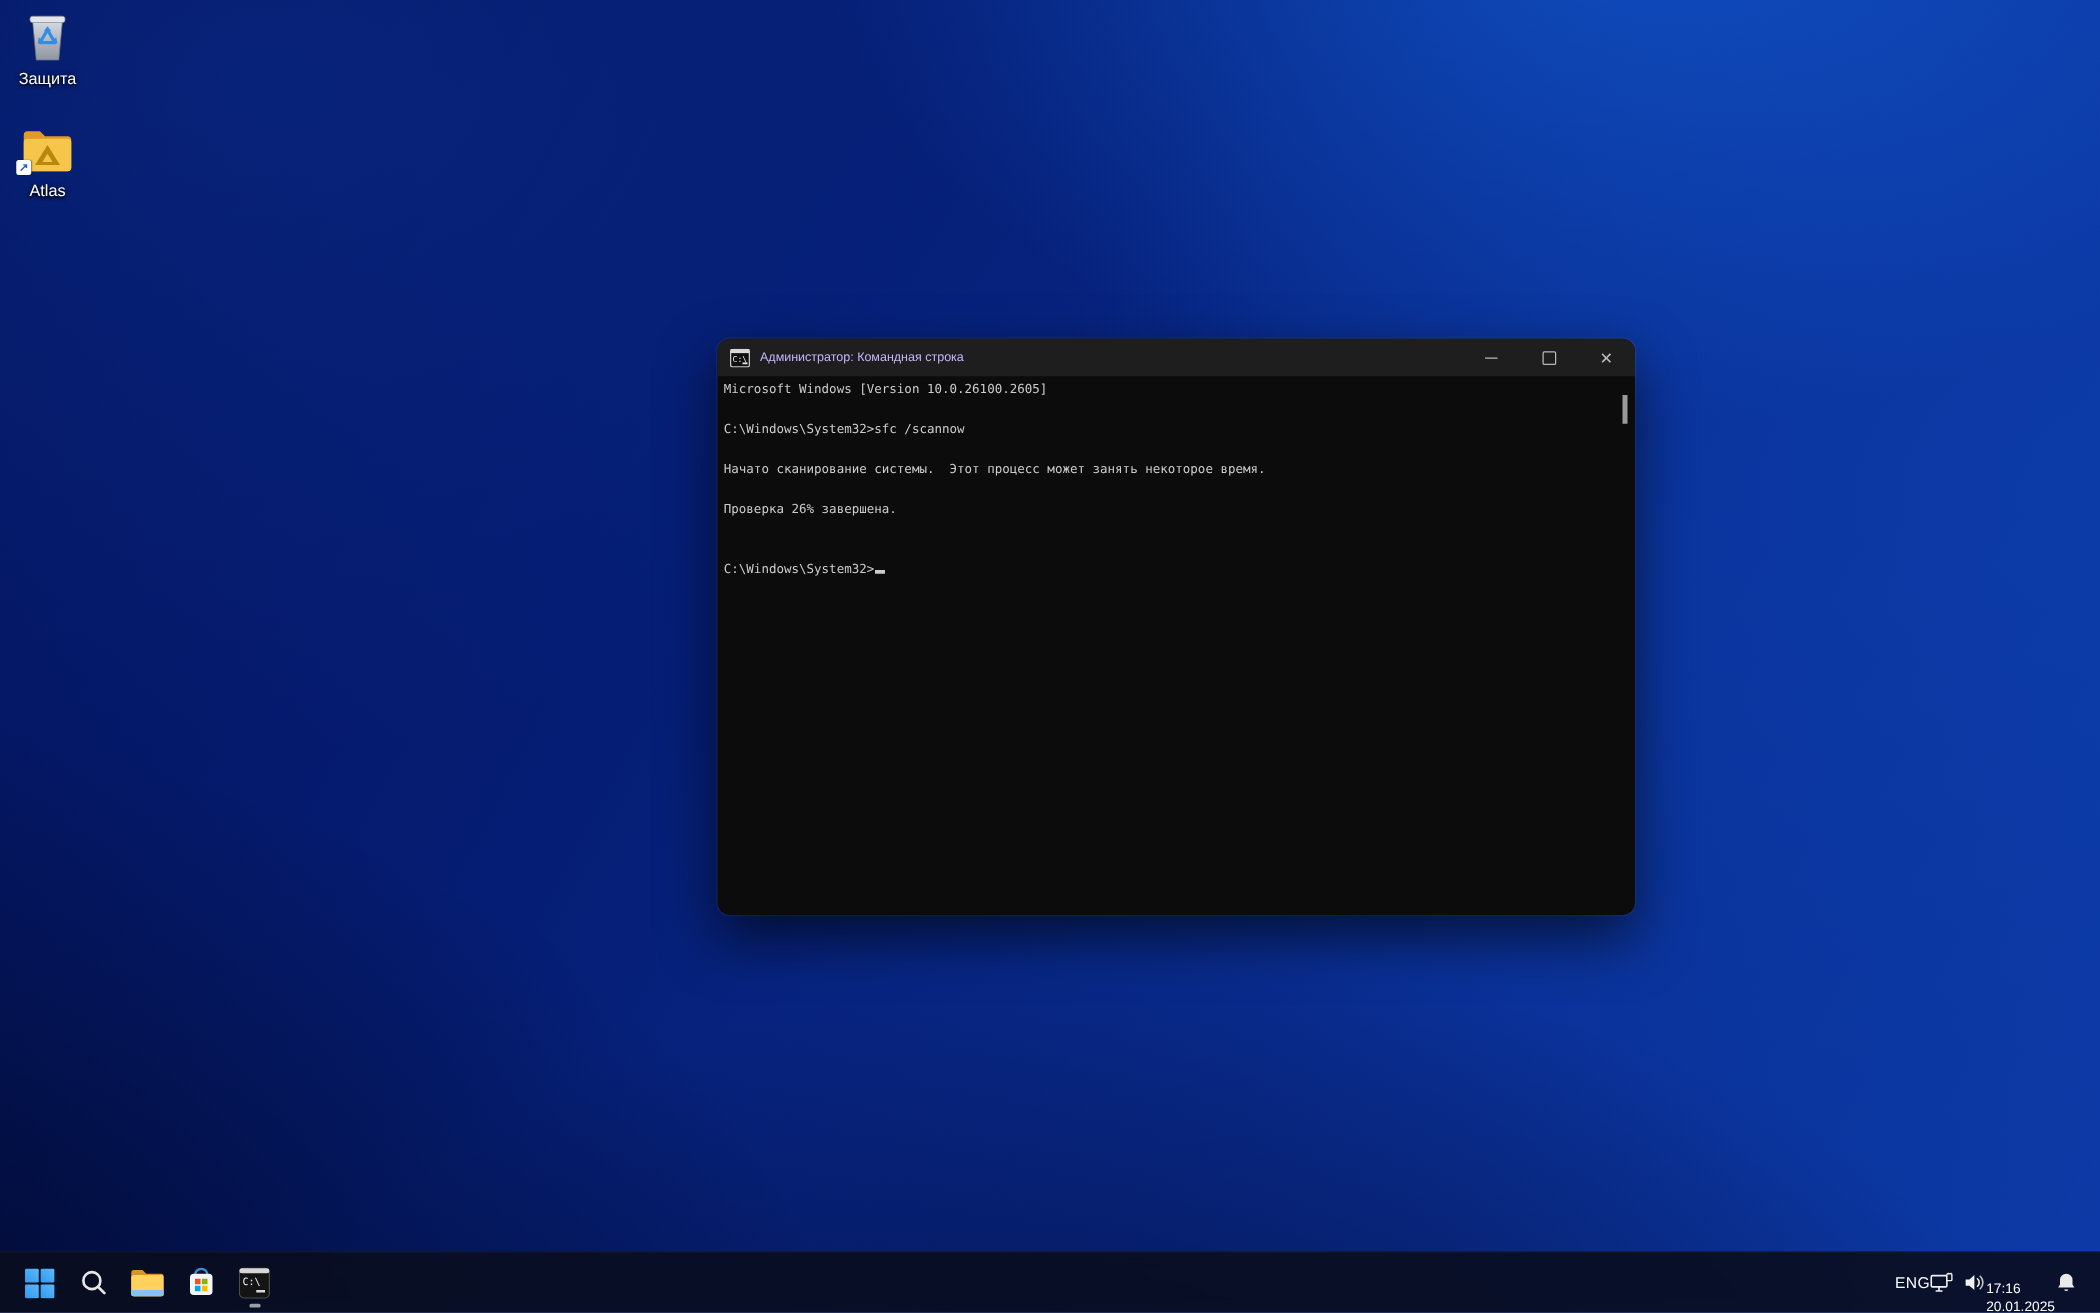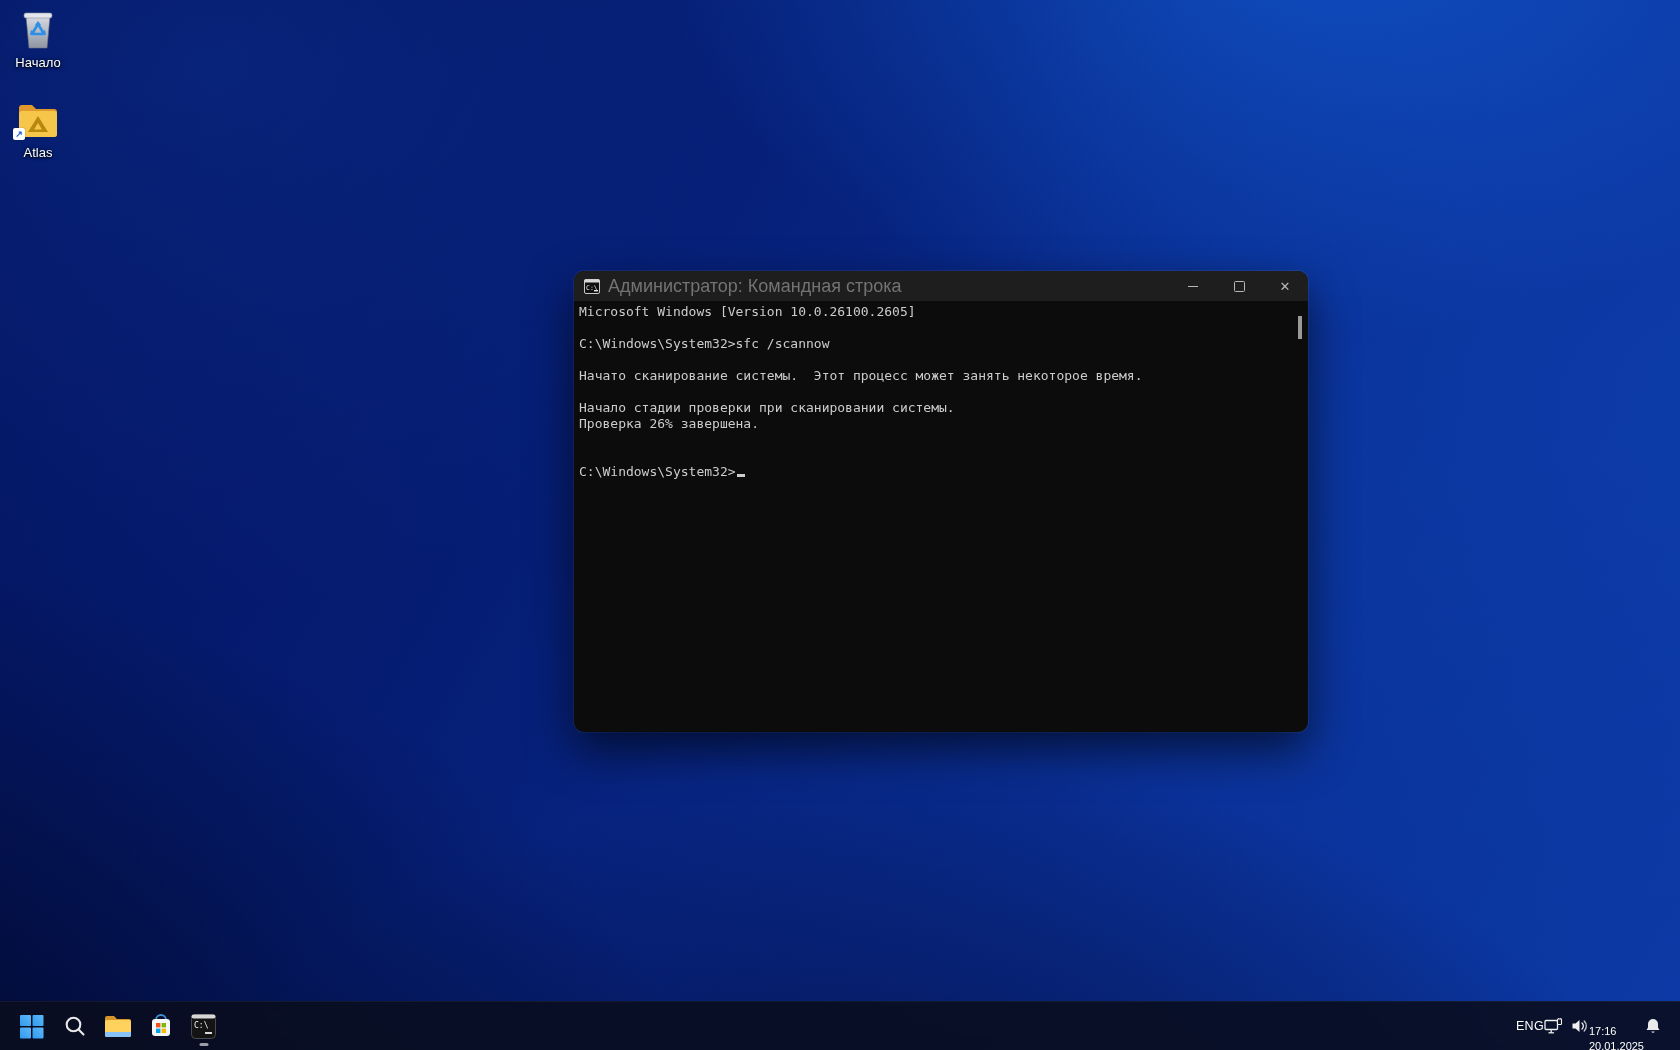--- a/index.html
+++ b/index.html
@@ -40,30 +40,30 @@
   
   .cmd-window{
     position:absolute;left:574px;top:271px;width:734px;height:461px;
     background:#0c0c0c;border-radius:10px;
     box-shadow:0 18px 45px rgba(0,0,0,.6), 0 0 0 1px rgba(255,255,255,.07);
   }
   .titlebar{
     height:30px;background:#1e1e1e;border-radius:10px 10px 0 0;
     display:flex;align-items:center;padding-left:10px;
   }
-  .title-text{color:#737373;font-size:18px;margin-left:8px;white-space:nowrap;}
+  .title-text{color:#c4b5fd;font-size:10px;margin-left:8px;white-space:nowrap;}
   .controls{margin-left:auto;display:flex;height:100%;}
   .ctrl{width:46px;height:100%;display:flex;align-items:center;justify-content:center;color:#b8b8b8;}
   .ctrl.close{border-top-right-radius:10px;font-size:13px;line-height:1;}
   .min-bar{width:10px;height:1px;background:#b8b8b8;}
   .max-box{width:9px;height:9px;border:1px solid #b8b8b8;border-radius:1.5px;}
   .console{
     position:relative;height:431px;box-sizing:border-box;
     padding:3px 16px 0 5px;border-radius:0 0 10px 10px;
-    font-family:"DejaVu Sans Mono", monospace;font-size:13px;line-height:16px;
+    font-family:"DejaVu Sans Mono", monospace;font-size:10px;line-height:16px;
     color:#cccccc;overflow:hidden;
   }
   .console-line{height:16px;white-space:pre;}
   .cursor{
     display:inline-block;width:8px;height:3px;background:#cccccc;
     margin-left:1px;vertical-align:-1px;
   }
   .scrollbar{
     position:absolute;top:1px;right:2px;bottom:1px;width:11px;
   }
@@ -109,21 +109,21 @@
             <stop offset="1" stop-color="#8f96a3"></stop>
         </linearGradient>
       </defs>
       <path d="M10 8 L34 8 L31 40 L13 40 Z" fill="url(#binG)" stroke="#6f7682" stroke-width="0.6"></path>
       <rect x="8" y="5" width="28" height="5" rx="2" fill="#e3e6ec" stroke="#8a909c" stroke-width="0.6"></rect>
       <path d="M22 16 L28 26 L16 26 Z" fill="none" stroke="#2f8fe6" stroke-width="2.6" stroke-linejoin="round"></path>
       <path d="M22 13 L25 17 L19 17 Z" fill="#2f8fe6"></path>
       <path d="M30 27 L29 22 L25 25 Z" fill="#2f8fe6"></path>
       <path d="M14 27 L19 25 L15 22 Z" fill="#2f8fe6"></path>
     </svg>
-    <span class="lbl">Начало</span>
+    <span class="lbl">Защита</span>
   </div>
 
   <div class="desk-icon" id="icon-atlas">
     <svg class="glyph" width="46" height="40" viewBox="0 0 46 40">
       <path d="M4 6 a3 3 0 0 1 3 -3 h10 l4 4 h18 a3 3 0 0 1 3 3 v22 a3 3 0 0 1 -3 3 h-32 a3 3 0 0 1 -3 -3 Z" fill="#e0992c"></path>
       <path d="M4 12 a3 3 0 0 1 3 -3 h32 a3 3 0 0 1 3 3 v20 a3 3 0 0 1 -3 3 h-32 a3 3 0 0 1 -3 -3 Z" fill="#f6c64a"></path>
       <path d="M23 14 L33 30 L13 30 Z" fill="#b9860e"></path>
       <path d="M23 21 L27 27.5 L19 27.5 Z" fill="#f6c64a"></path>
     </svg>
     <span class="shortcut-badge">↗</span>
@@ -150,21 +150,20 @@
       </div>
     </div>
 
     <div class="console">
       <div class="console-line">Microsoft Windows [Version 10.0.26100.2605]</div>
       <div class="console-line"></div>
       <div class="console-line">C:\Windows\System32&gt;sfc /scannow</div>
       <div class="console-line"></div>
       <div class="console-line">Начато сканирование системы.  Этот процесс может занять некоторое время.</div>
       <div class="console-line"></div>
-      <div class="console-line">Начало стадии проверки при сканировании системы.</div>
       <div class="console-line">Проверка 26% завершена.</div>
       <div class="console-line"></div>
       <div class="console-line"></div>
       <div class="console-line"><span>C:\Windows\System32&gt;</span><span class="cursor"></span></div>
       <div class="scrollbar">
         <div class="scroll-thumb"></div>
       </div>
     </div>
   </div>
 

